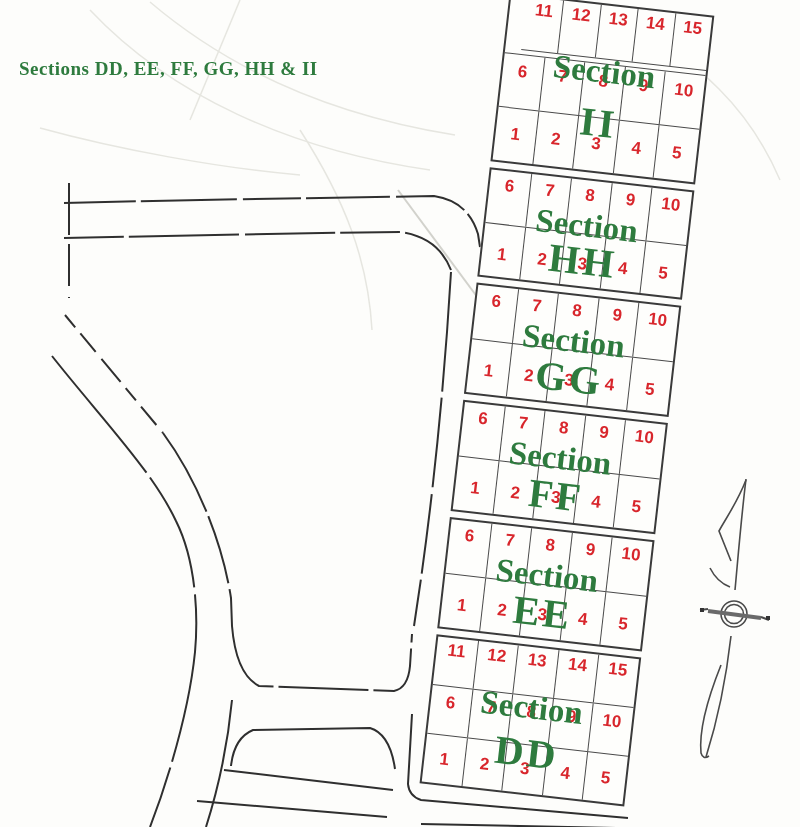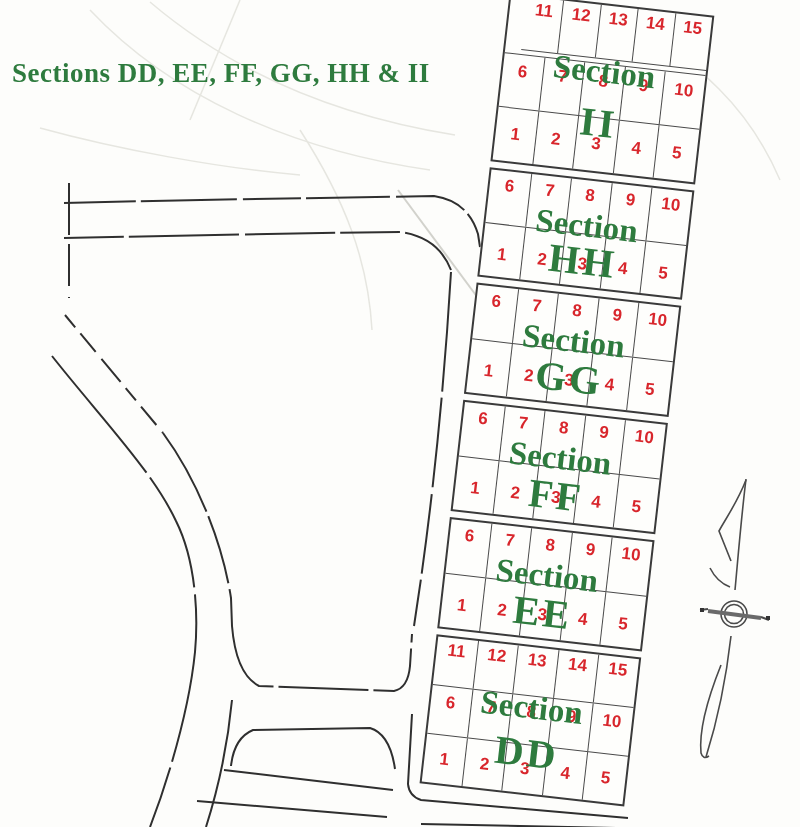--- a/index.html
+++ b/index.html
@@ -2,23 +2,23 @@
 <html><head>
 <meta charset="utf-8">
 <style>
   html,body{margin:0;padding:0;}
   body{
     width:800px;height:827px;position:relative;overflow:hidden;
     background:#fdfdfb;
     font-family:"Liberation Sans",sans-serif;
   }
   .map-title{
-    position:absolute;left:12px;top:58px;
+    position:absolute;left:19px;top:58px;
     font-family:"Liberation Serif",serif;
-    font-weight:bold;font-size:27px;letter-spacing:.5px;
+    font-weight:bold;font-size:19px;letter-spacing:.5px;
     color:#2e7b3e;white-space:nowrap;
   }
   svg.canvas{position:absolute;left:0;top:0;}
   
   .strip{
     position:absolute;left:509px;top:4px;width:206px;
     transform:rotate(6.5deg);transform-origin:103px 0;
   }
   .section{
     position:relative;border:2px solid #3a3a3a;margin-bottom:6px;

